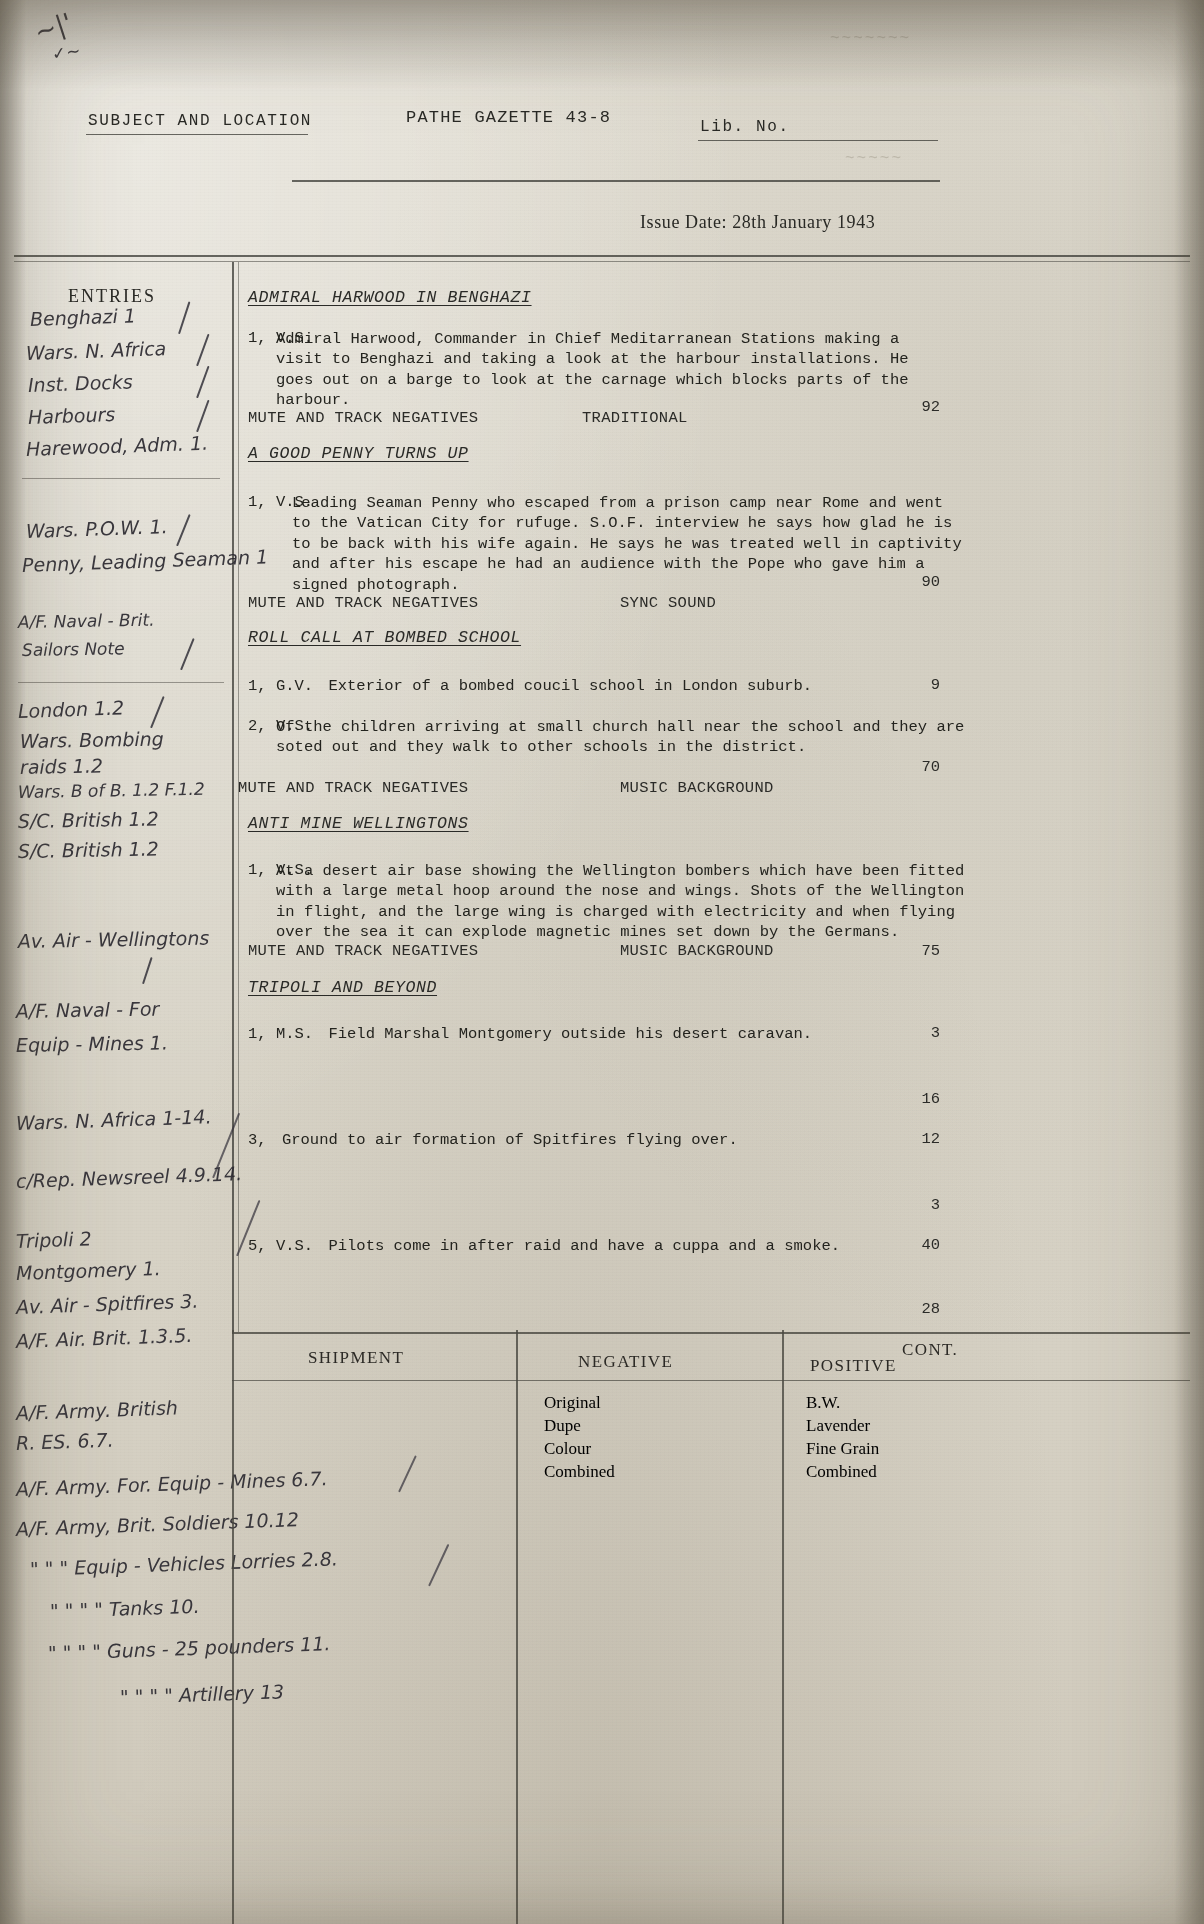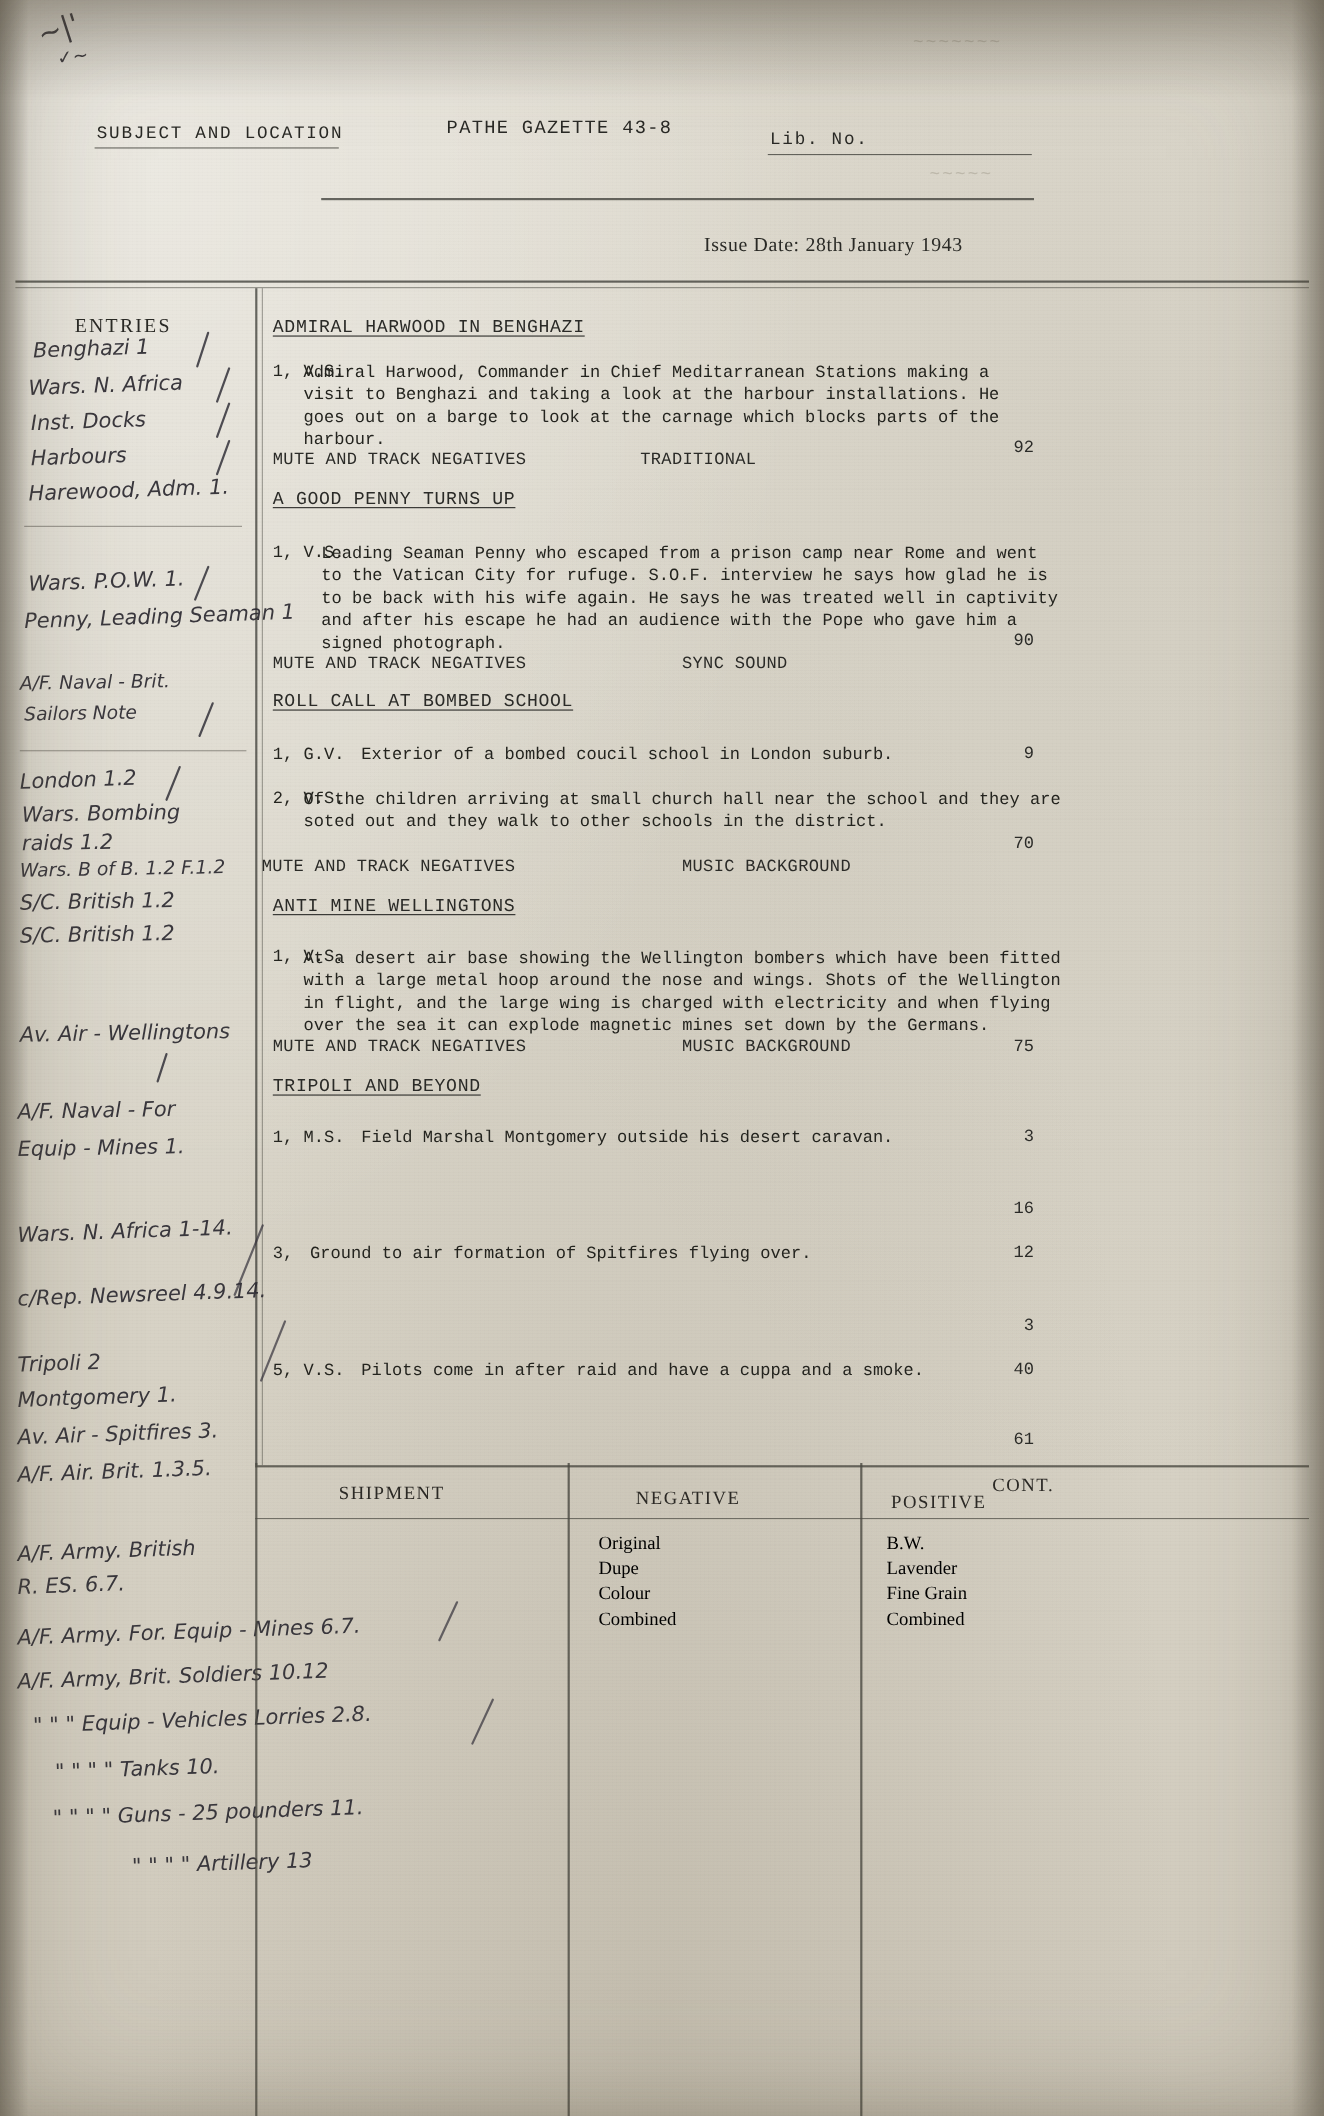--- a/index.html
+++ b/index.html
@@ -64,20 +64,21 @@
   }
   .hline{position:absolute;height:1px;background:#55524c;opacity:.55;}
 
   
   .storyTitle{
     position:absolute;
     font-family:"Liberation Mono","DejaVu Sans Mono",monospace;
     font-size:16.5px;letter-spacing:.6px;
     text-decoration:underline;
     text-underline-offset:3px;
+    font-style:italic;
   }
   .shot{
     position:absolute;
     font-family:"Liberation Mono","DejaVu Sans Mono",monospace;
     font-size:15.5px;
     line-height:20.5px;
     color:#24241f;
   }
   .foot{
     position:absolute;
@@ -289,21 +290,21 @@
 
   <div class="num" style="left:900px;top:1196px;">3</div>
 
   <div class="shot" style="left:248px;top:1236px;width:720px;">
     <span>5,</span>
     <span>V.S.</span>
     <span style="margin-left:6px;">Pilots come in after raid and have a cuppa and a smoke.</span>
   </div>
   <div class="num" style="left:900px;top:1236px;">40</div>
 
-  <div class="num" style="left:900px;top:1300px;">61</div>
+  <div class="num" style="left:900px;top:1300px;">28</div>
 
   <div class="tbl-line" style="left:232px;top:1332px;width:958px;height:2px;"></div>
   <div class="tbl-line" style="left:232px;top:1380px;width:958px;height:1px;opacity:.7;"></div>
   <div class="tbl-line" style="left:232px;top:1330px;width:2px;height:594px;"></div>
   <div class="tbl-line" style="left:516px;top:1330px;width:2px;height:594px;"></div>
   <div class="tbl-line" style="left:782px;top:1330px;width:2px;height:594px;"></div>
 
   <div class="tbl-h" style="left:308px;top:1348px;">SHIPMENT</div>
   <div class="tbl-h" style="left:578px;top:1352px;">NEGATIVE</div>
   <div class="tbl-h" style="left:810px;top:1356px;">POSITIVE</div>

